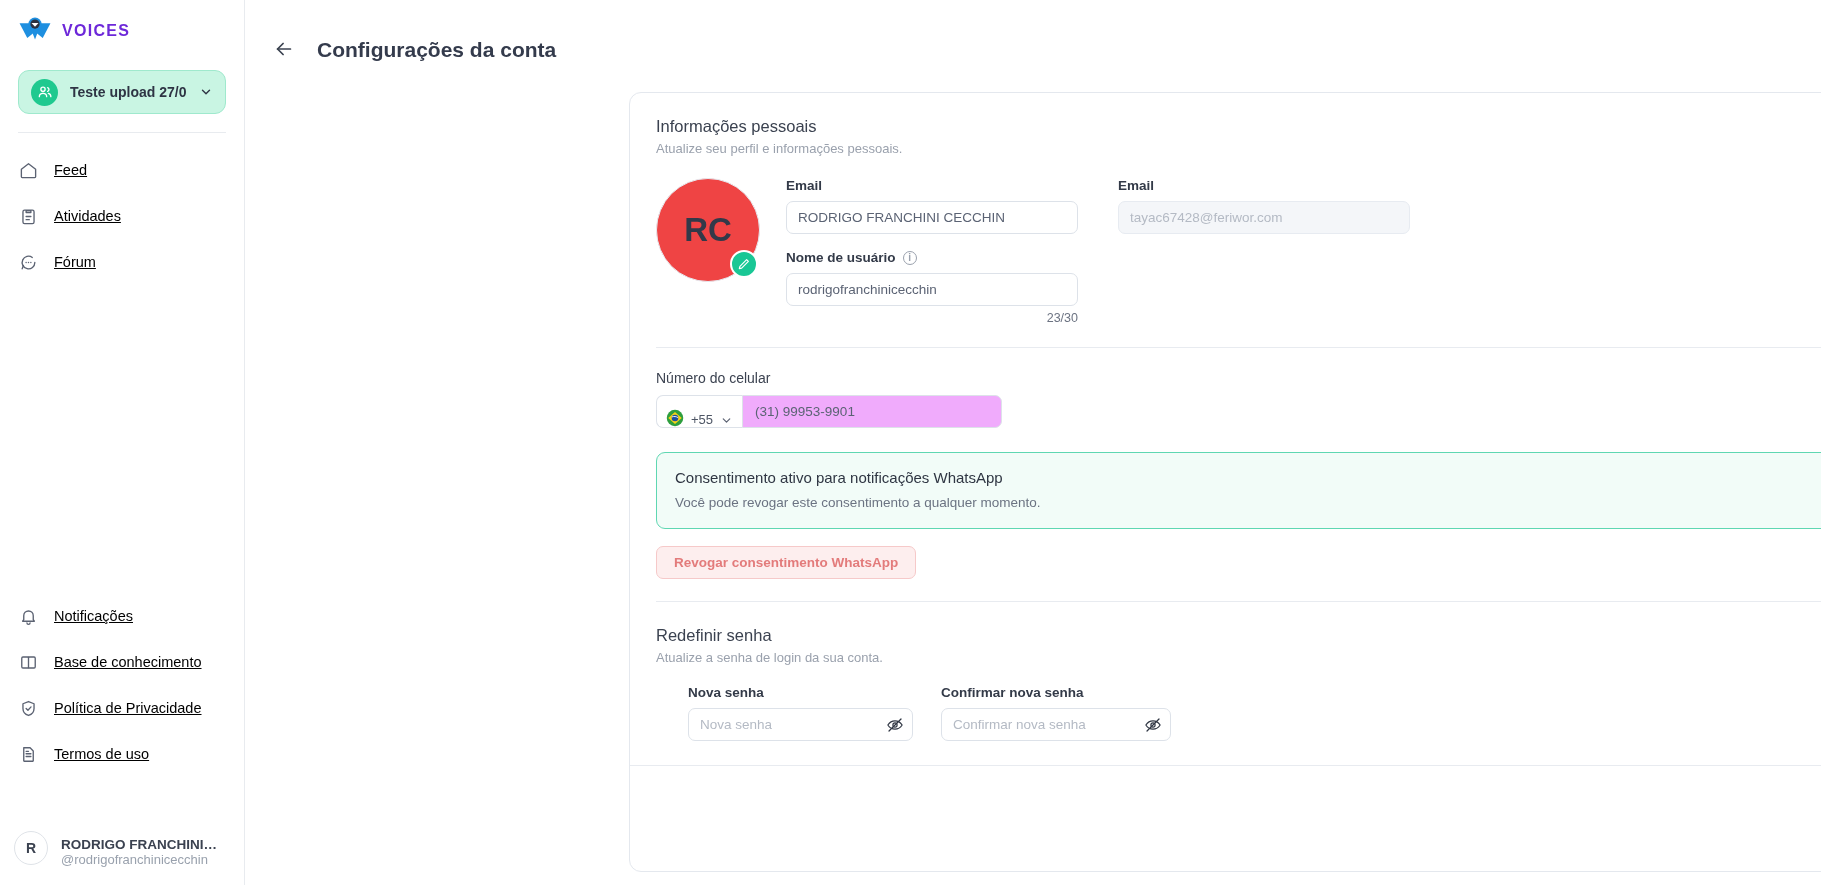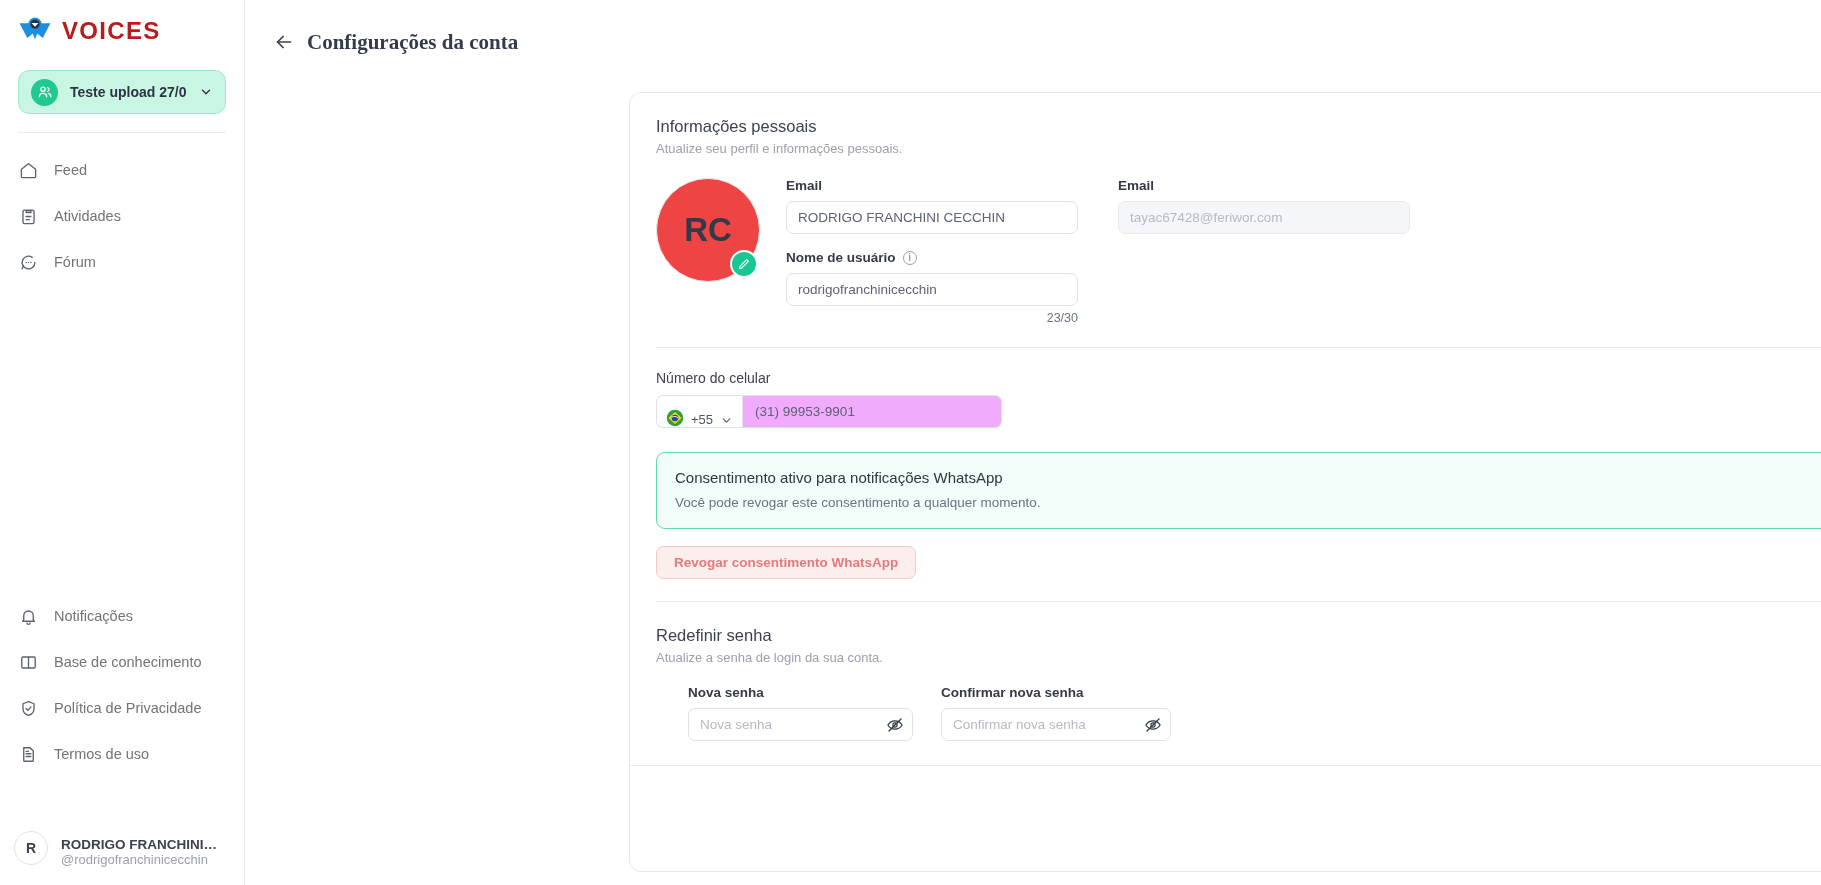--- a/index.html
+++ b/index.html
@@ -18,22 +18,22 @@
     background: #fff;
     position: relative;
     flex: 0 0 245px;
   }
   .logo-row {
     display: flex; align-items: center; gap: 10px;
     padding: 14px 0 0 18px; height: 48px;
   }
   .logo-mark { width: 34px; height: 30px; flex: 0 0 34px; }
   .logo-text {
-    font-size: 24px; font-weight: 700; letter-spacing: 1.3px;
-    color: #b91c1c;
+    font-size: 16px; font-weight: 700; letter-spacing: 1.3px;
+    color: #6d28d9;
   }
   .acct-wrap { padding: 22px 18px 0 18px; }
   .acct-select {
     display: flex; align-items: center; gap: 12px;
     background: #c9f5e3; border: 1px solid #9fe9cd;
     border-radius: 11px; height: 44px; padding: 0 12px;
     cursor: pointer;
   }
   .acct-avatar {
     width: 27px; height: 27px; border-radius: 50%;
@@ -47,21 +47,21 @@
   .acct-chev { flex: 0 0 14px; display: flex; align-items: center; }
   .divider-line {
     margin: 18px 18px 0 18px; height: 1px; background: #e8ebef;
   }
   .nav-list { padding: 14px 0 0 0; }
   .nav-item {
     display: flex; align-items: center; gap: 16px;
     height: 46px; padding: 0 18px; cursor: pointer;
   }
   .nav-ico { width: 20px; height: 20px; flex: 0 0 20px; display: flex; align-items: center; justify-content: center; }
-  .nav-label { font-size: 14.5px; color: #737373; }
+  .nav-label { font-size: 14.5px; color: #000000; text-decoration: underline; }
   .nav-bottom { position: absolute; left: 0; right: 0; bottom: 108px; }
   .user-card {
     position: absolute; left: 0; right: 0; bottom: 0;
     display: flex; align-items: center; gap: 13px;
     padding: 14px 14px 18px 14px; cursor: pointer;
   }
   .user-avatar {
     width: 34px; height: 34px; border-radius: 50%;
     border: 1px solid #dfe3e8; background: #fff;
     display: flex; align-items: center; justify-content: center;
@@ -75,22 +75,22 @@
     margin-top: 8px;
   }
   .user-handle {
     font-size: 13px; color: #99a1ad; white-space: nowrap;
     overflow: hidden; max-width: 175px;
   }
 
   
   .main { flex: 1; height: 885px; background: #fff; position: relative; overflow: hidden; }
   .page-head {
-    display: flex; align-items: center; gap: 10px;
-    padding: 22px 0 0 26px; height: 62px; font-family: Liberation Serif, serif;
+    display: flex; align-items: flex-end; gap: 20px;
+    padding: 22px 0 0 26px; height: 62px;
   }
   .back-btn {
     width: 26px; height: 26px; display: flex; align-items: center;
     justify-content: center; cursor: pointer; color: #3b4250;
   }
   .page-title { font-size: 21px; font-weight: 700; color: #343b4c; }
 
   .card {
     position: absolute; left: 384px; top: 92px;
     width: 1398px; min-height: 780px;

